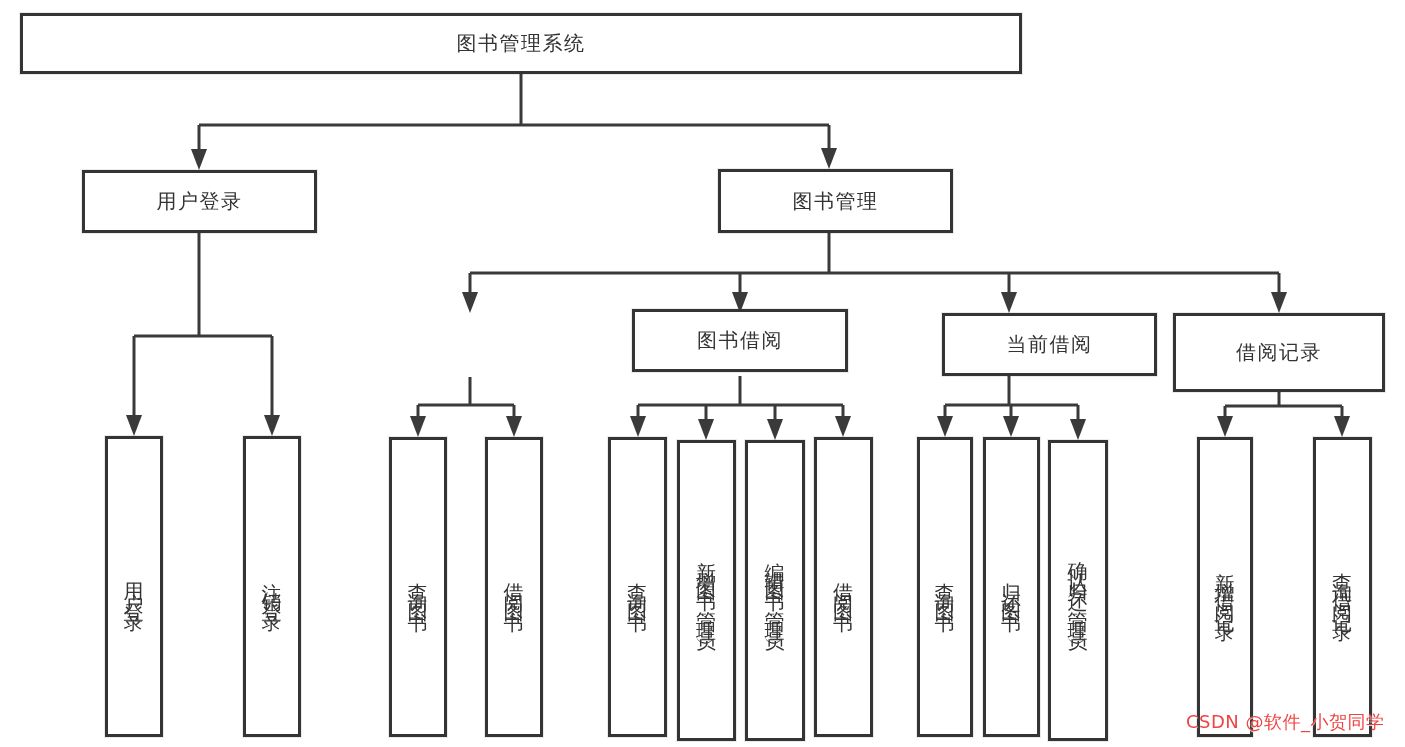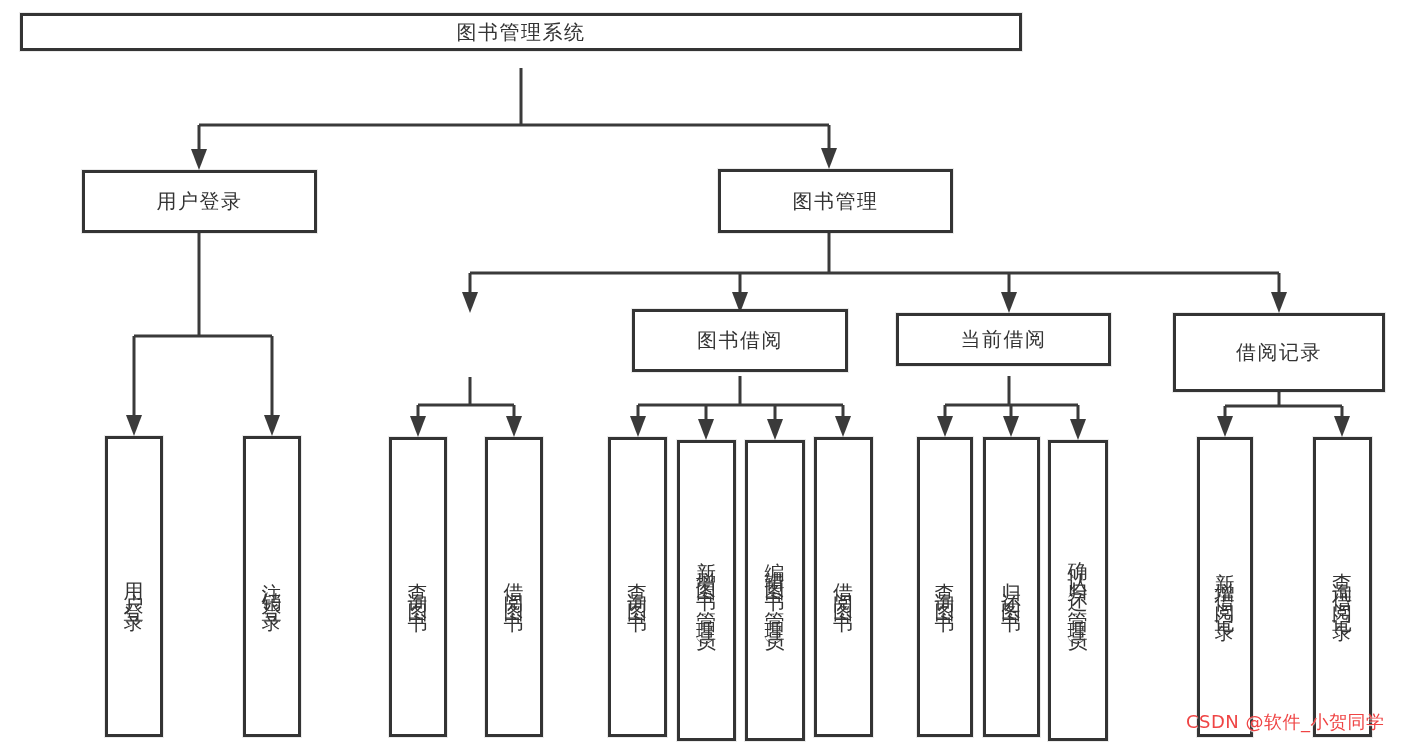--- a/index.html
+++ b/index.html
@@ -96,35 +96,35 @@
       <polygon points="767,419 783,419 775,440"></polygon>
       <polygon points="835,416 851,416 843,437"></polygon>
       <polygon points="937,416 953,416 945,437"></polygon>
       <polygon points="1003,416 1019,416 1011,437"></polygon>
       <polygon points="1070,419 1086,419 1078,440"></polygon>
       <polygon points="1217,416 1233,416 1225,437"></polygon>
       <polygon points="1334,416 1350,416 1342,437"></polygon>
     </g>
   </svg>
 
-  <div class="node h" style="left:20px;top:13px;width:1002px;height:38px">
+  <div class="node h" style="left:20px;top:13px;width:1002px;height:61px">
     <span class="lbl">图书管理系统</span>
   </div>
 
   <div class="node h" style="left:82px;top:170px;width:235px;height:63px">
     <span class="lbl">用户登录</span>
   </div>
   <div class="node h" style="left:718px;top:169px;width:235px;height:64px">
     <span class="lbl">图书管理</span>
   </div>
 
   <div class="node h" style="left:632px;top:309px;width:216px;height:63px">
     <span class="lbl">图书借阅</span>
   </div>
-  <div class="node h" style="left:896px;top:313px;width:215px;height:53px">
+  <div class="node h" style="left:942px;top:313px;width:215px;height:63px">
     <span class="lbl">当前借阅</span>
   </div>
   <div class="node h" style="left:1173px;top:313px;width:212px;height:79px">
     <span class="lbl">借阅记录</span>
   </div>
 
   <div class="node v" style="left:105px;top:436px;width:58px;height:301px">
     <span class="lbl">用户登录</span>
   </div>
   <div class="node v" style="left:243px;top:436px;width:58px;height:301px">

